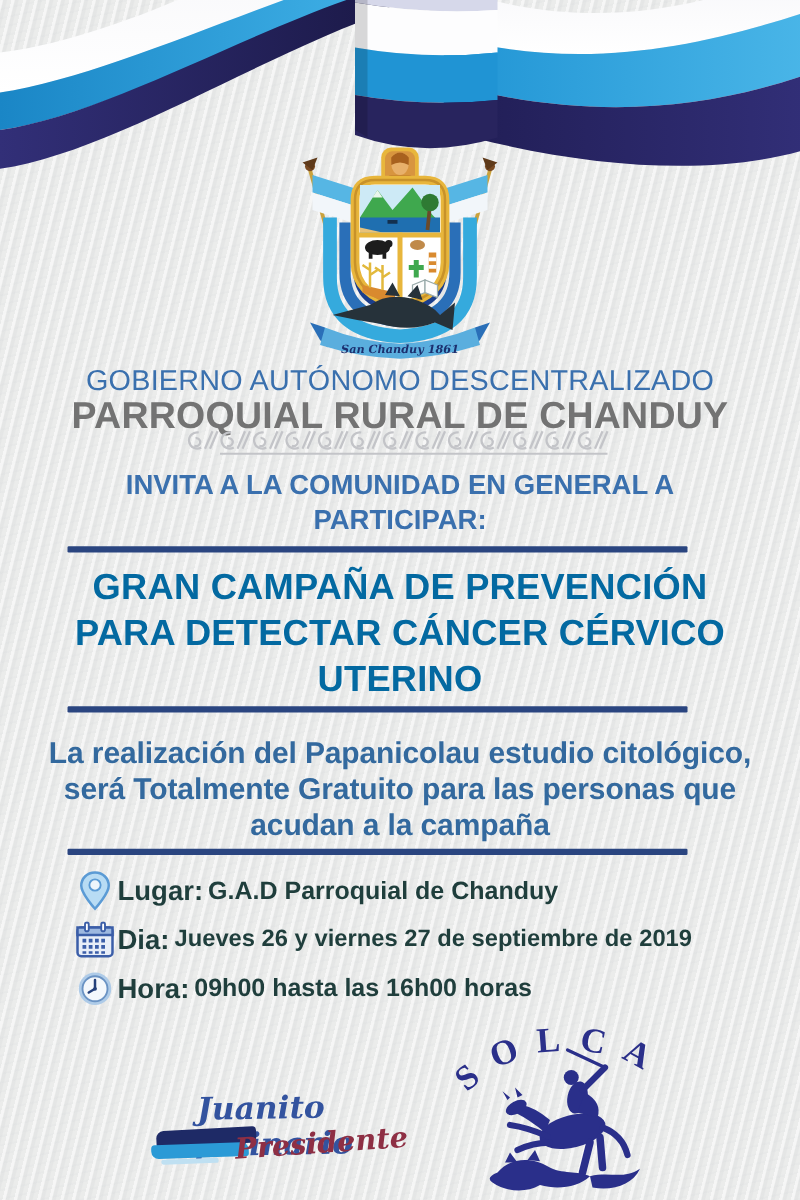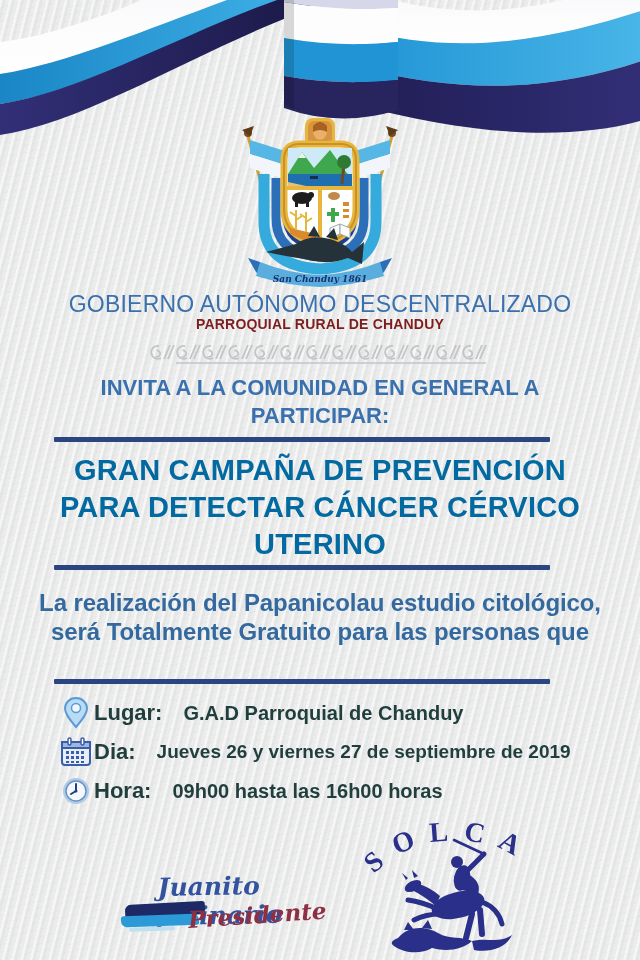--- a/index.html
+++ b/index.html
@@ -12,36 +12,36 @@
   .texture{
     position:absolute;inset:0;pointer-events:none;
     background:
       repeating-linear-gradient(104deg, rgba(255,255,255,.55) 0 2px, rgba(210,212,214,.25) 3px 5px, rgba(255,255,255,0) 6px 9px),
       repeating-linear-gradient(-12deg, rgba(222,224,226,.25) 0 1px, rgba(255,255,255,0) 2px 7px);
   }
   .abs{position:absolute;}
   .center{left:0;width:640px;text-align:center;}
 
   .org1{top:291px;font-size:23px;font-weight:normal;color:#3a70ae;letter-spacing:.2px;}
-  .org2{top:316px;font-size:14px;font-weight:bold;color:#7f1d1d;letter-spacing:.2px;}
+  .org2{top:316px;font-size:30px;font-weight:bold;color:#737373;letter-spacing:.2px;}
 
   .invite{top:374px;font-size:22px;font-weight:bold;color:#3a70ae;line-height:28px;}
 
   .rule{left:54px;width:496px;height:5px;background:#2a4580;border-radius:1px;}
   .rule1{top:437px;} .rule2{top:565px;} .rule3{top:679px;}
 
   .title{top:452px;font-size:29px;font-weight:bold;color:#0369a1;line-height:37px;letter-spacing:.2px;}
 
   .para{top:588px;font-size:24px;font-weight:bold;color:#33699e;line-height:29px;letter-spacing:-.1px;}
 
   .details{top:697px;left:58px;width:540px;}
   .drow{display:flex;align-items:center;margin-bottom:7px;height:32px;}
   .dicon{width:36px;flex:0 0 36px;display:flex;justify-content:center;align-items:center;}
   .dtext{color:#1f3e3c;font-weight:bold;white-space:nowrap;}
-  .dlabel{font-size:22px;margin-right:21px;}
+  .dlabel{font-size:22px;margin-right:4px;}
   .dvalue{font-size:20px;}
   .drow.long .dvalue{font-size:19px;}
 
   .sig-name{left:96px;top:872px;width:226px;text-align:center;
     font-family:"DejaVu Serif", serif;font-style:italic;font-weight:bold;
     font-size:25px;color:#33539f;transform:rotate(-1deg);}
   .brush{left:121px;top:903px;width:86px;height:30px;}
   .brush .b1{position:absolute;left:4px;top:0;width:80px;height:13px;background:#1e2a66;
     border-radius:6px 3px 5px 2px;transform:rotate(-3deg);}
   .brush .b2{position:absolute;left:0;top:12px;width:78px;height:11px;background:#2b9ad6;
@@ -223,20 +223,21 @@
   <div>GRAN CAMPAÑA DE PREVENCIÓN</div>
   <div>PARA DETECTAR CÁNCER CÉRVICO</div>
   <div>UTERINO</div>
 </div>
 
 <div class="abs rule rule2"></div>
 
 <div class="abs center para">
   <div>La realización del Papanicolau estudio citológico,</div>
   <div>será Totalmente Gratuito para las personas que</div>
+  <div>acudan a la campaña</div>
 </div>
 
 <div class="abs rule rule3"></div>
 
 <div class="abs details">
   <div class="drow">
     <span class="dicon">
       <svg width="26" height="34" viewBox="0 0 26 34">
         <path d="M13,2 C6.4,2 2,7 2,12.6 C2,19 13,31 13,31 C13,31 24,19 24,12.6 C24,7 19.6,2 13,2 Z" fill="#b8dcf4" stroke="#5b9bd5" stroke-width="2"></path>
         <circle cx="13" cy="12" r="4.5" fill="#eef6fc" stroke="#5b9bd5" stroke-width="1.5"></circle>

